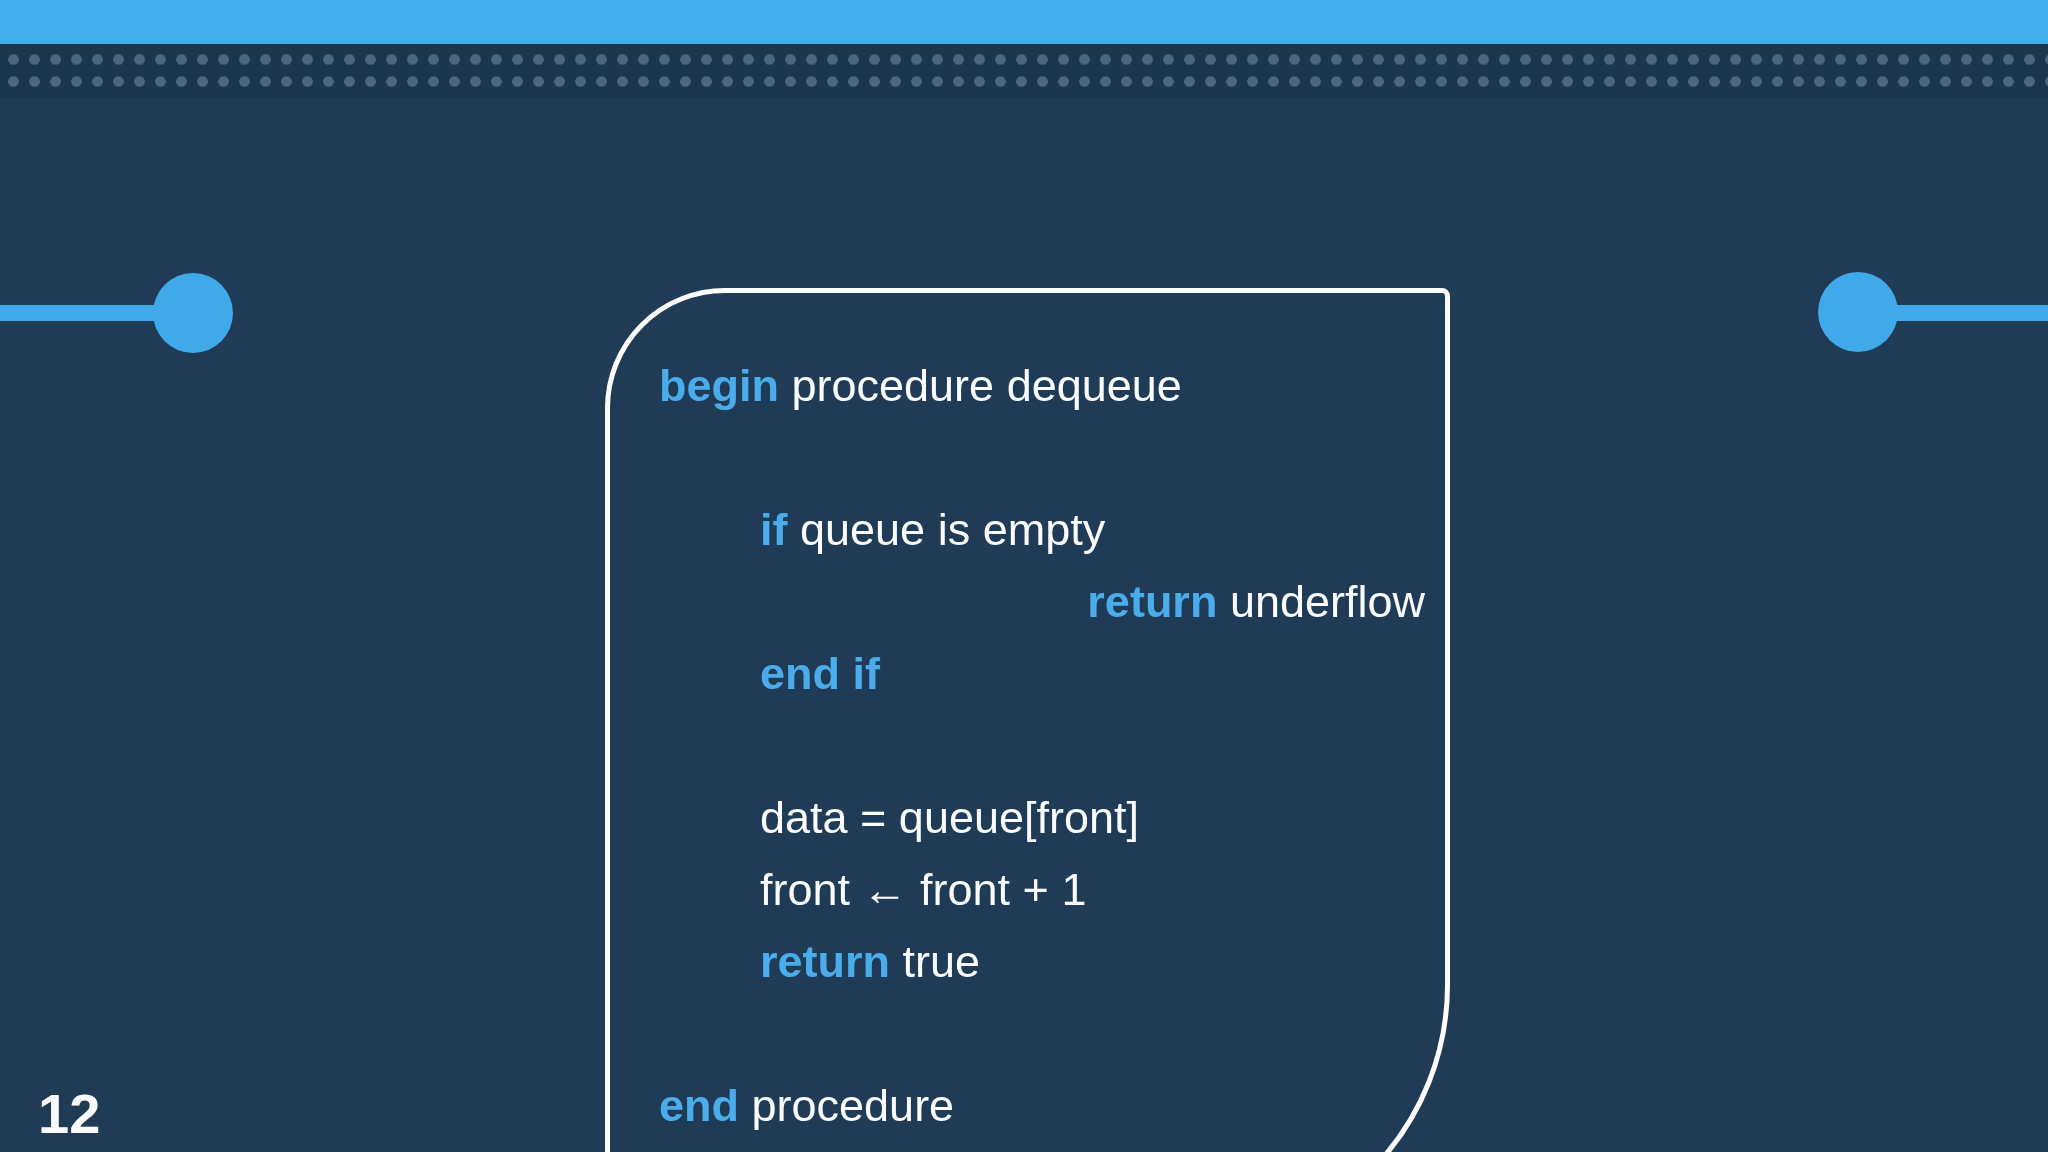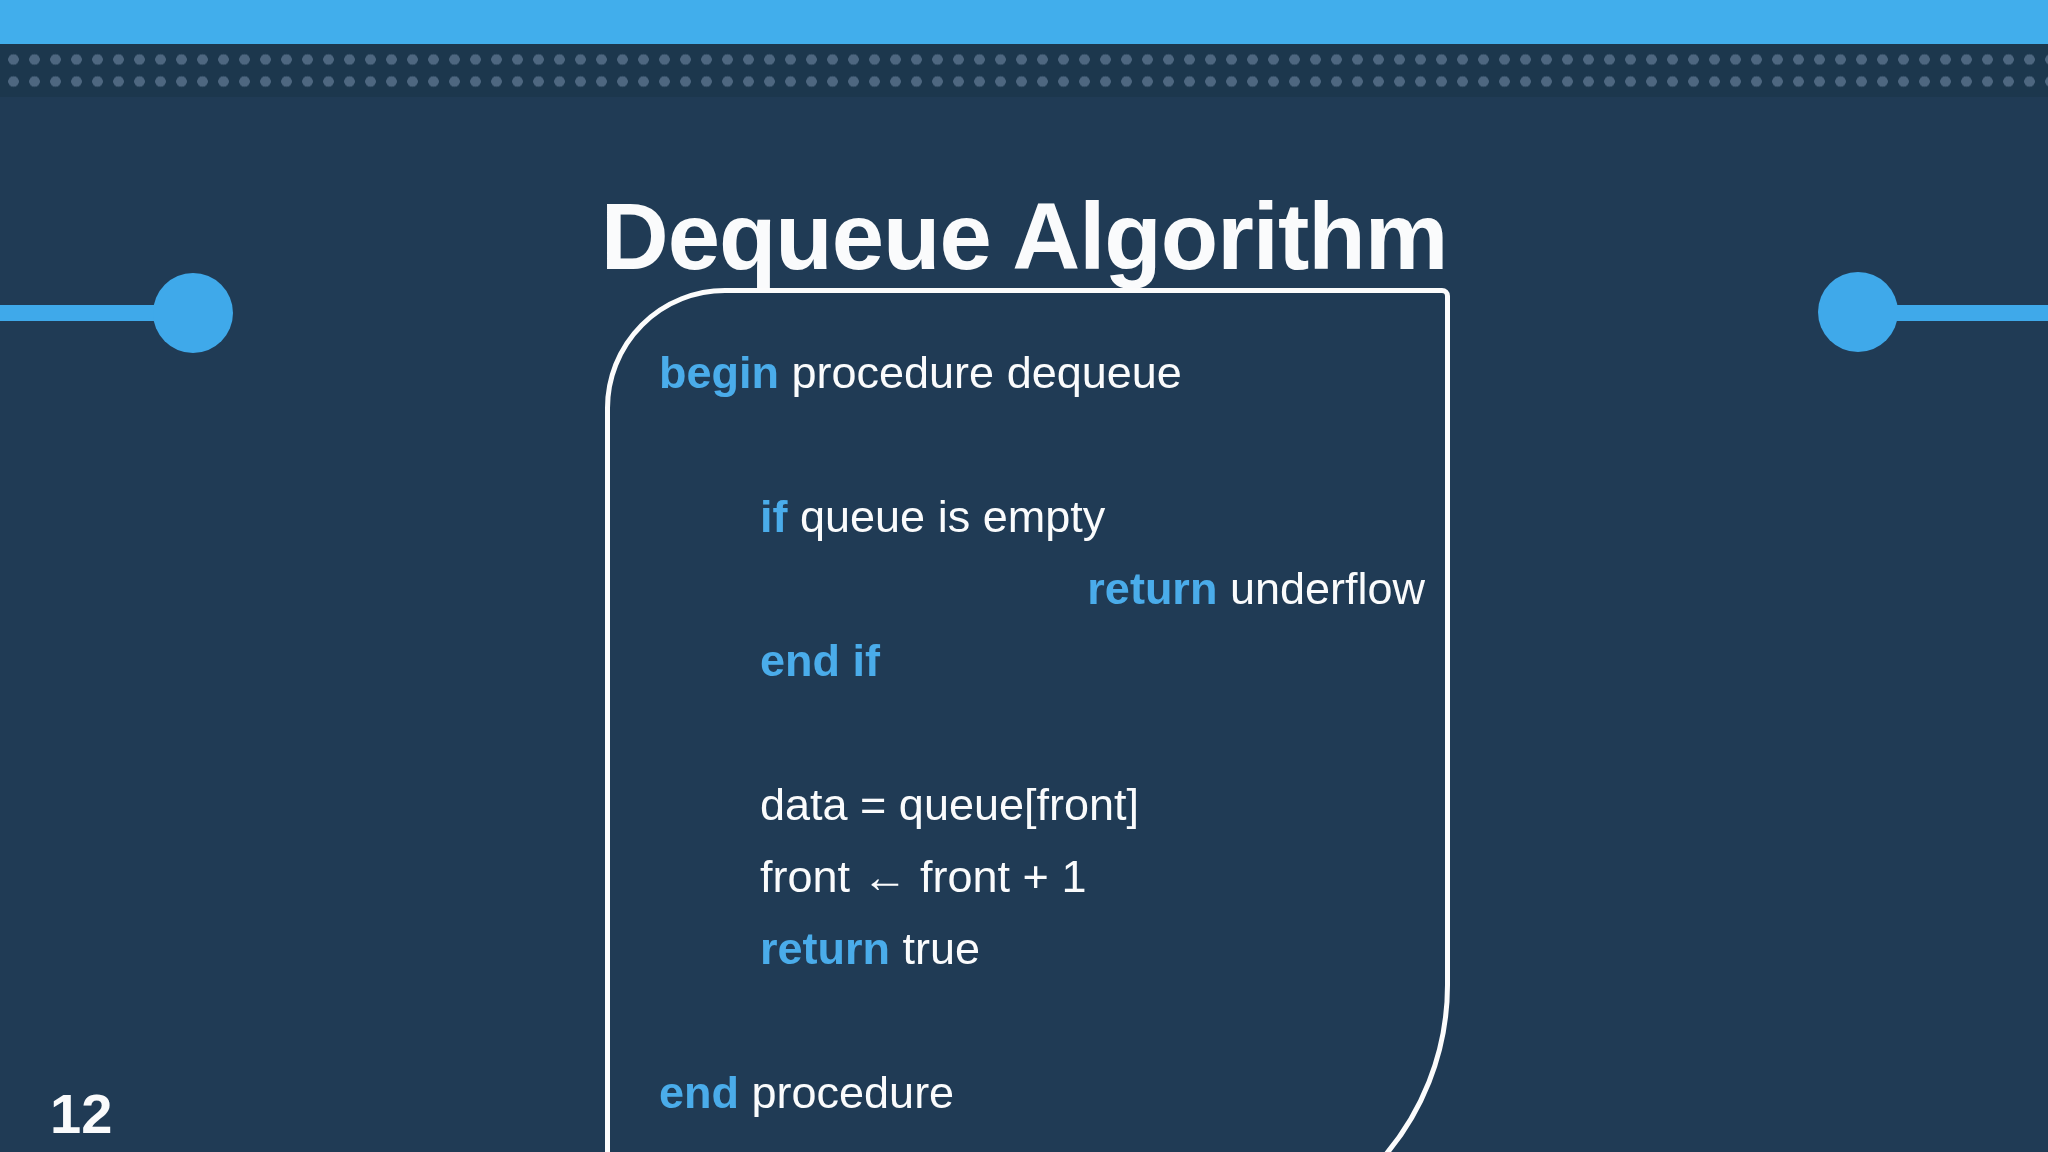--- a/index.html
+++ b/index.html
@@ -55,43 +55,42 @@
     position:absolute;
     left:605px;top:288px;
     width:845px;height:963px;
     box-sizing:border-box;
     border:5px solid var(--box-border);
     border-radius:120px 8px 266px 0;
     background:transparent;
   }
   .pseudocode{
     position:absolute;
-    left:49px;top:44px;right:20px;
+    left:49px;top:57px;right:20px;
     color:var(--code-text);
     font-size:45px;line-height:72px;
     white-space:pre;
   }
   .code-line{min-height:72px;}
   .code-line .kw{color:var(--keyword);font-weight:700;}
   .indent-1{margin-left:101px;}
   .indent-2{margin-left:310px;text-align:right;}
   .page-number{
-    position:absolute;left:50px;top:1086px;
+    position:absolute;left:38px;top:1086px;
     color:var(--code-text);
     font-size:56px;font-weight:700;line-height:1;
   }
 </style>
 </head>
 <body>
 
 <div class="slide">
   <div class="top-bar"></div>
   <div class="dots-strip"></div>
 
-  <h1 class="slide-title">Dequeue Algorithm</h1>
 
   <div class="connector-line left"></div>
   <div class="connector-dot left"></div>
   <div class="connector-dot right"></div>
   <div class="connector-line right"></div>
 
   <div class="code-box">
     <div class="pseudocode"><div class="code-line"><span class="kw">begin</span><span class="txt"> procedure dequeue</span></div><div class="code-line">&nbsp;</div><div class="code-line indent-1"><span class="kw">if</span><span class="txt"> queue is empty</span></div><div class="code-line indent-2"><span class="kw">return</span><span class="txt"> underflow</span></div><div class="code-line indent-1"><span class="kw">end if</span></div><div class="code-line indent-1">&nbsp;</div><div class="code-line indent-1"><span class="txt">data = queue[front]</span></div><div class="code-line indent-1"><span class="txt">front ← front + 1</span></div><div class="code-line indent-1"><span class="kw">return</span><span class="txt"> true</span></div><div class="code-line">&nbsp;</div><div class="code-line"><span class="kw">end</span><span class="txt"> procedure</span></div></div>
   </div>
 

